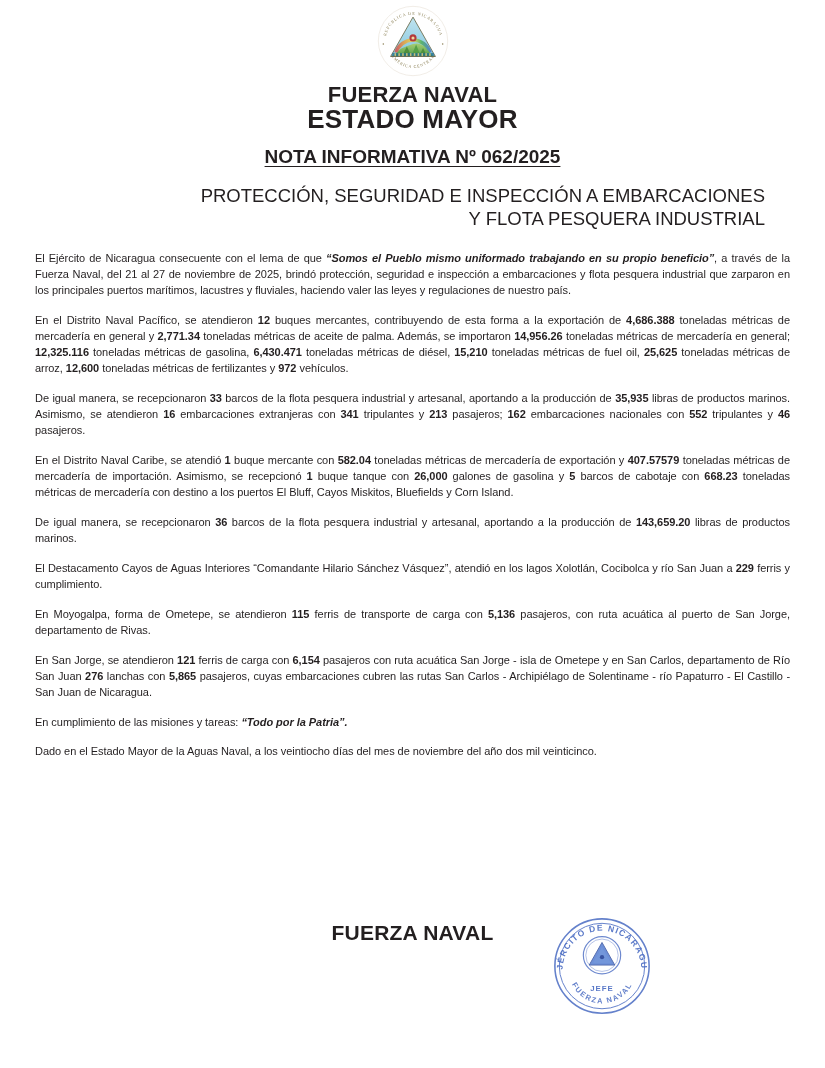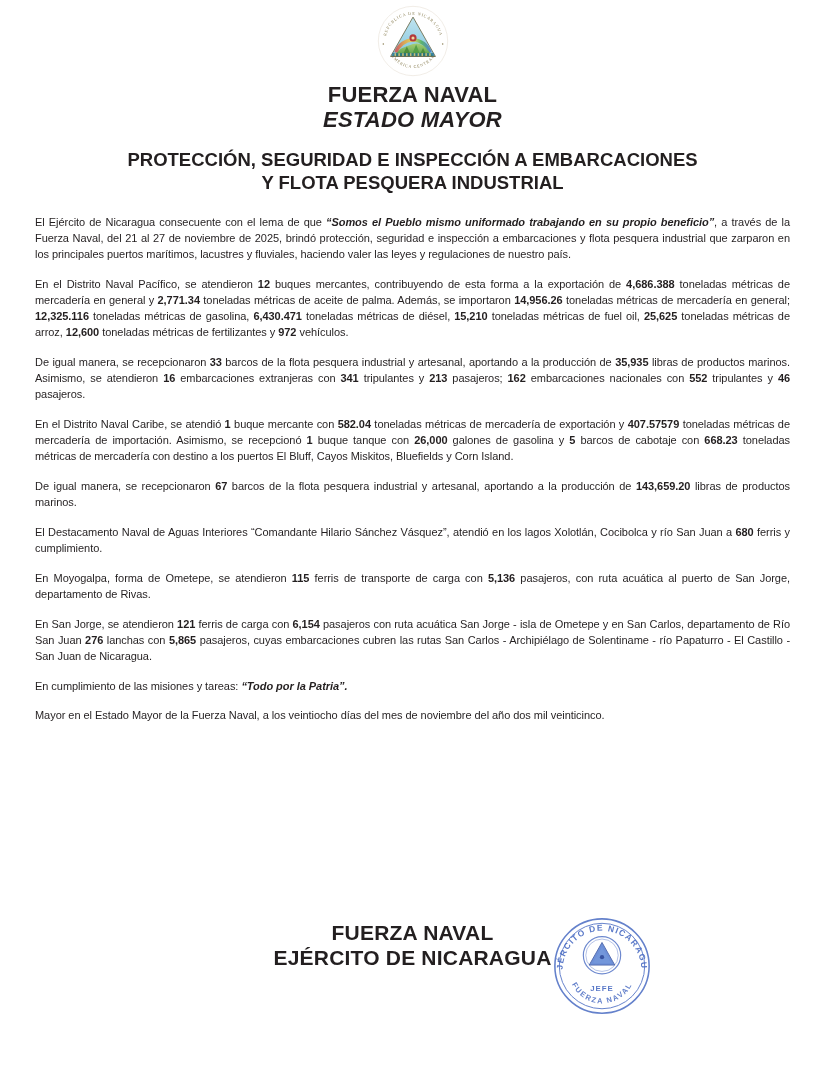--- a/index.html
+++ b/index.html
@@ -38,38 +38,37 @@
     text-align: center;
     font-weight: bold;
     letter-spacing: 0.2px;
   }
   .hdr-line1 {
     font-size: 22px;
     line-height: 25px;
     margin-top: 4px;
   }
   .hdr-line2 {
-    font-size: 22px;
+    font-size: 26px;
     line-height: 25px;
-    font-style: italic;
   }
   .nota {
     text-align: center;
     font-weight: bold;
     font-size: 19px;
     line-height: 22px;
     margin-top: 14px;
   }
   .nota span {
     text-decoration: underline;
     text-underline-offset: 3px;
   }
   .subject {
-    text-align: center;
-    font-weight: bold;
+    text-align: right;
+    font-weight: normal;
     font-size: 18.5px;
     line-height: 23px;
     margin-top: 16px;
     padding: 0 60px;
   }
 
   
   .body-area {
     margin-top: 20px;
     padding: 0 35px 0 35px;
@@ -187,54 +186,56 @@
         <rect x="66" y="63.8" width="2" height="4"></rect>
         <rect x="71" y="63.8" width="2" height="4"></rect>
       </g>
       <line x1="21" y1="68" x2="79" y2="68" stroke="#6b6a4a" stroke-width="1.1"></line>
     </svg>
   </div>
 
   <div class="hdr hdr-line1">FUERZA NAVAL</div>
   <div class="hdr hdr-line2">ESTADO MAYOR</div>
 
+  <div class="nota">
+    <span>NOTA INFORMATIVA Nº 062/2025</span>
+  </div>
 
   <div class="subject">
     <span>PROTECCIÓN, SEGURIDAD E INSPECCIÓN A EMBARCACIONES</span><br>
     <span>Y FLOTA PESQUERA INDUSTRIAL</span>
   </div>
 
   <div class="body-area">
 
     <p class="para"><span>El Ejército de Nicaragua consecuente con el lema de que </span><i class="bi">“Somos el Pueblo mismo uniformado trabajando en su propio beneficio”</i><span>, a través de la Fuerza Naval, del 21 al 27 de noviembre de 2025, brindó protección, seguridad e inspección a embarcaciones y flota pesquera industrial que zarparon en los principales puertos marítimos, lacustres y fluviales, haciendo valer las leyes y regulaciones de nuestro país.</span></p>
 
     <p class="para"><span>En el Distrito Naval Pacífico, se atendieron </span><b>12</b><span> buques mercantes, contribuyendo de esta forma a la exportación de </span><b>4,686.388</b><span> toneladas métricas de mercadería en general y </span><b>2,771.34</b><span> toneladas métricas de aceite de palma. Además, se importaron </span><b>14,956.26</b><span> toneladas métricas de mercadería en general; </span><b>12,325.116</b><span> toneladas métricas de gasolina, </span><b>6,430.471</b><span> toneladas métricas de diésel, </span><b>15,210</b><span> toneladas métricas de fuel oil, </span><b>25,625</b><span> toneladas métricas de arroz, </span><b>12,600</b><span> toneladas métricas de fertilizantes y </span><b>972</b><span> vehículos.</span></p>
 
     <p class="para"><span>De igual manera, se recepcionaron </span><b>33</b><span> barcos de la flota pesquera industrial y artesanal, aportando a la producción de </span><b>35,935</b><span> libras de productos marinos. Asimismo, se atendieron </span><b>16</b><span> embarcaciones extranjeras con </span><b>341</b><span> tripulantes y </span><b>213</b><span> pasajeros; </span><b>162</b><span> embarcaciones nacionales con </span><b>552</b><span> tripulantes y </span><b>46</b><span> pasajeros.</span></p>
 
     <p class="para"><span>En el Distrito Naval Caribe, se atendió </span><b>1</b><span> buque mercante con </span><b>582.04</b><span> toneladas métricas de mercadería de exportación y </span><b>407.57579</b><span> toneladas métricas de mercadería de importación. Asimismo, se recepcionó </span><b>1</b><span> buque tanque con </span><b>26,000</b><span> galones de gasolina y </span><b>5</b><span> barcos de cabotaje con </span><b>668.23</b><span> toneladas métricas de mercadería con destino a los puertos El Bluff, Cayos Miskitos, Bluefields y Corn Island.</span></p>
 
-    <p class="para"><span>De igual manera, se recepcionaron </span><b>67</b><span> barcos de la flota pesquera industrial y artesanal, aportando a la producción de </span><b>143,659.20</b><span> libras de productos marinos.</span></p>
-
-    <p class="para"><span>El Destacamento Naval de Aguas Interiores “Comandante Hilario Sánchez Vásquez”, atendió en los lagos Xolotlán, Cocibolca y río San Juan a </span><b>680</b><span> ferris y cumplimiento.</span></p>
+    <p class="para"><span>De igual manera, se recepcionaron </span><b>36</b><span> barcos de la flota pesquera industrial y artesanal, aportando a la producción de </span><b>143,659.20</b><span> libras de productos marinos.</span></p>
+
+    <p class="para"><span>El Destacamento Cayos de Aguas Interiores “Comandante Hilario Sánchez Vásquez”, atendió en los lagos Xolotlán, Cocibolca y río San Juan a </span><b>229</b><span> ferris y cumplimiento.</span></p>
 
     <p class="para"><span>En Moyogalpa, forma de Ometepe, se atendieron </span><b>115</b><span> ferris de transporte de carga con </span><b>5,136</b><span> pasajeros, con ruta acuática al puerto de San Jorge, departamento de Rivas.</span></p>
 
     <p class="para"><span>En San Jorge, se atendieron </span><b>121</b><span> ferris de carga con </span><b>6,154</b><span> pasajeros con ruta acuática San Jorge - isla de Ometepe y en San Carlos, departamento de Río San Juan </span><b>276</b><span> lanchas con </span><b>5,865</b><span> pasajeros, cuyas embarcaciones cubren las rutas San Carlos - Archipiélago de Solentiname - río Papaturro - El Castillo - San Juan de Nicaragua.</span></p>
 
     <p class="para tight"><span>En cumplimiento de las misiones y tareas: </span><i class="bi">“Todo por la Patria”.</i></p>
 
 
-    <p class="para">Mayor en el Estado Mayor de la Fuerza Naval, a los veintiocho días del mes de noviembre del año dos mil veinticinco.</p>
+    <p class="para">Dado en el Estado Mayor de la Aguas Naval, a los veintiocho días del mes de noviembre del año dos mil veinticinco.</p>
   </div>
 
   <div class="footer">
     <div class="footer-title">
       <span>FUERZA NAVAL</span>
-      <span class="fl2">EJÉRCITO DE NICARAGUA</span>
     </div>
 
     <svg class="stamp" viewBox="0 0 120 110">
       <g fill="none" stroke="#3f63bf" stroke-width="1.6" opacity="0.85">
         <circle cx="60" cy="53" r="48"></circle>
         <circle cx="60" cy="53" r="43.5" stroke-width="1"></circle>
       </g>
       <path id="sealTop" d="M 20 57 A 40 40 0 0 1 100 57" fill="none"></path>
       <text font-size="8.6" font-weight="bold" font-family="'Liberation Sans', sans-serif" fill="#3f63bf" letter-spacing="1.3" opacity="0.9">
         <textPath href="#sealTop" startOffset="50%" text-anchor="middle">★ EJÉRCITO DE NICARAGUA ★</textPath>

